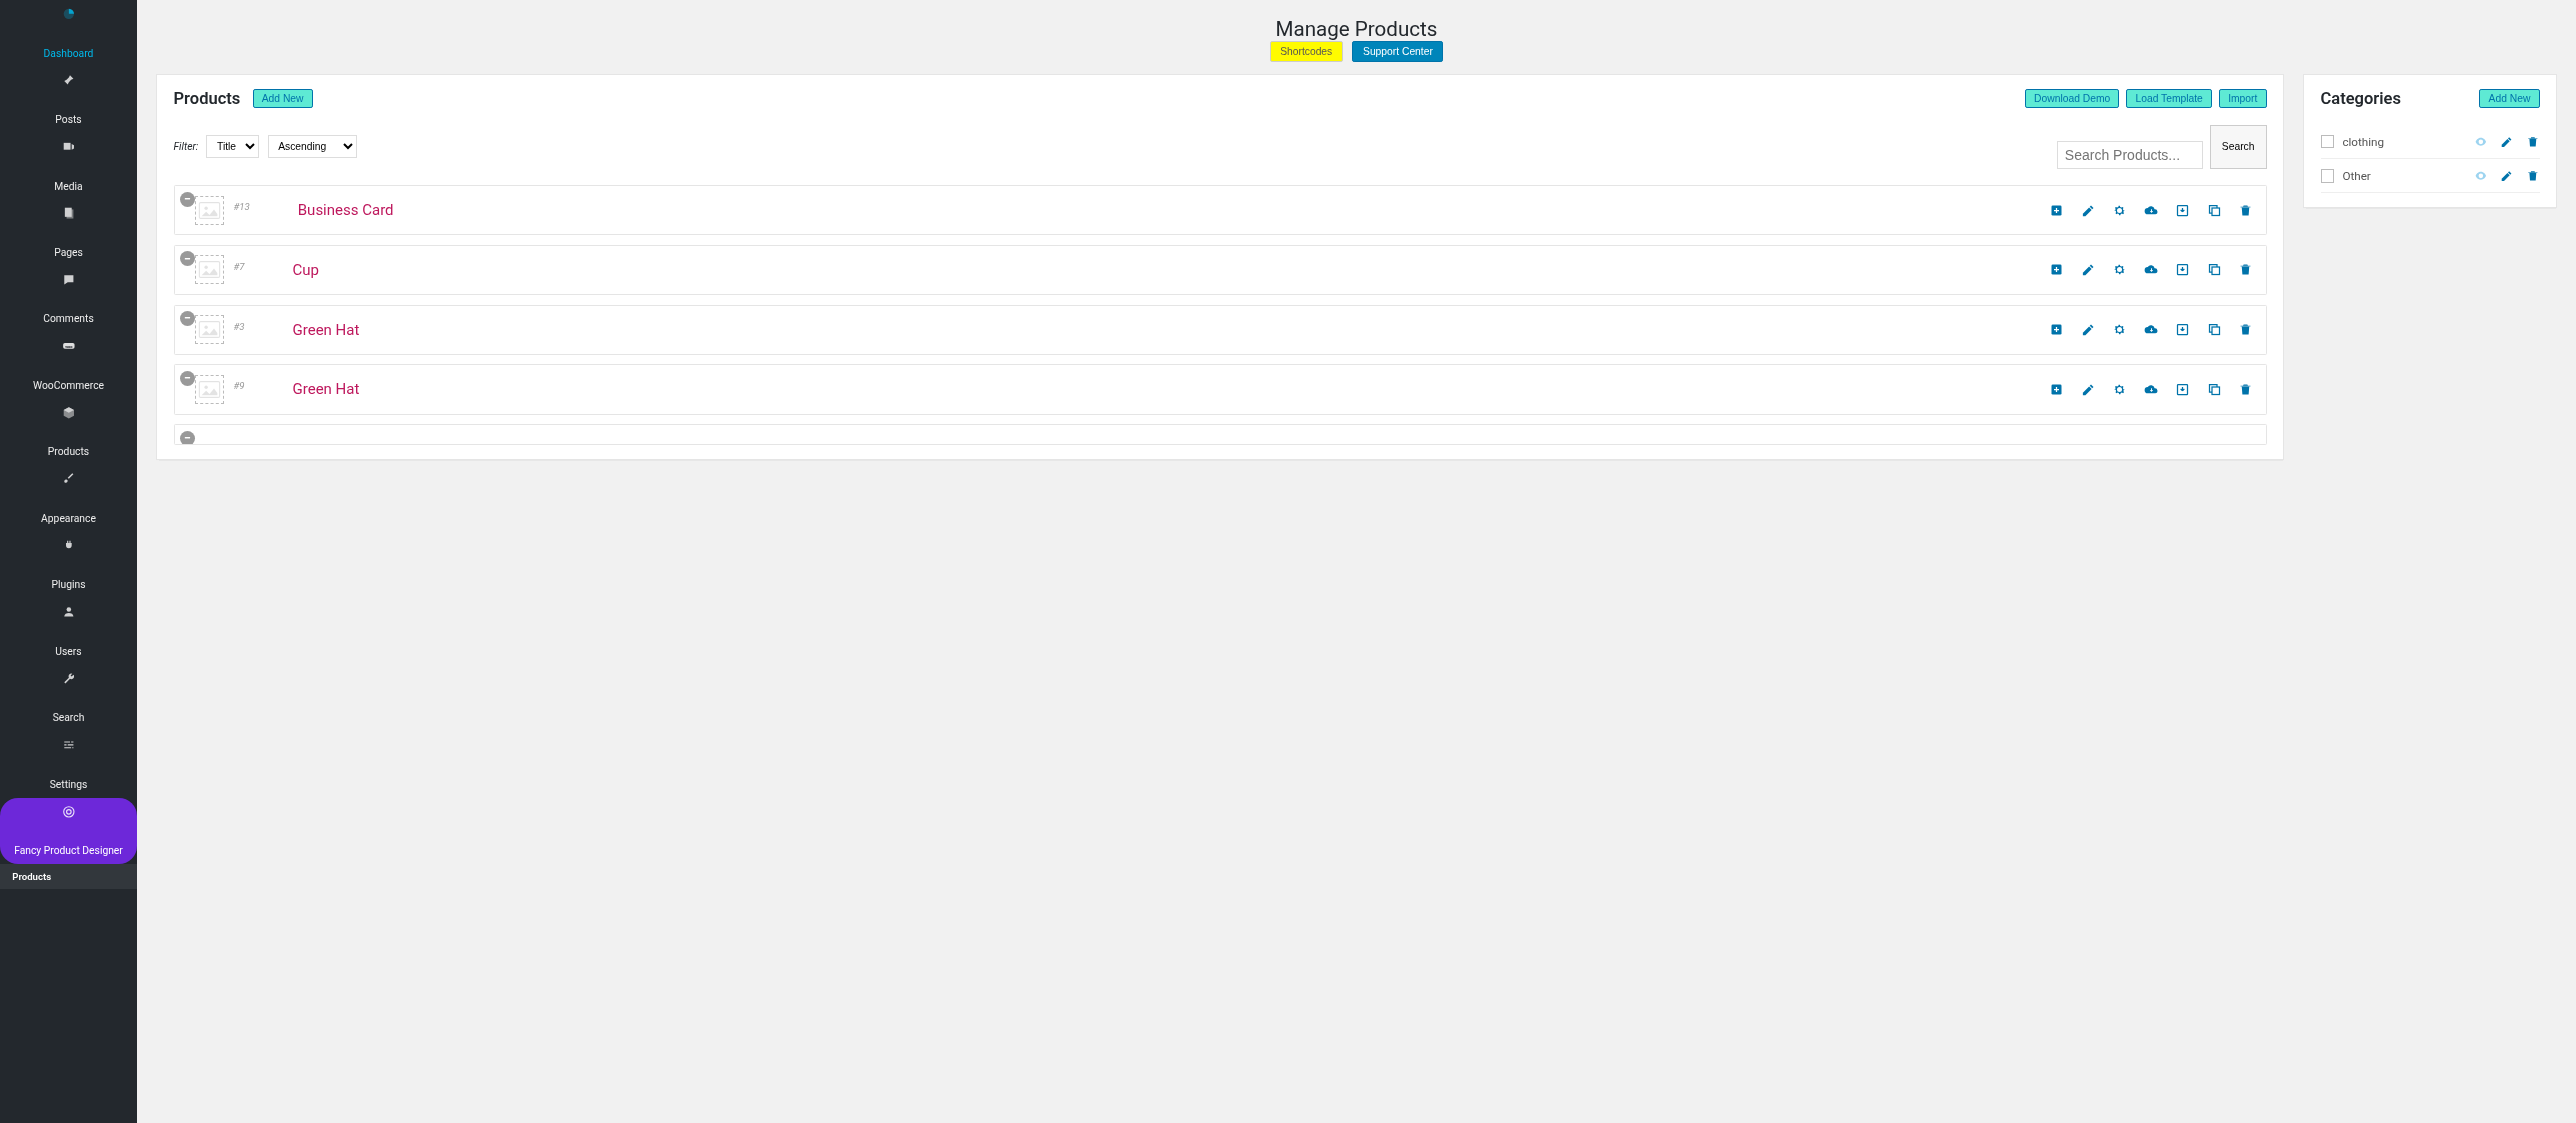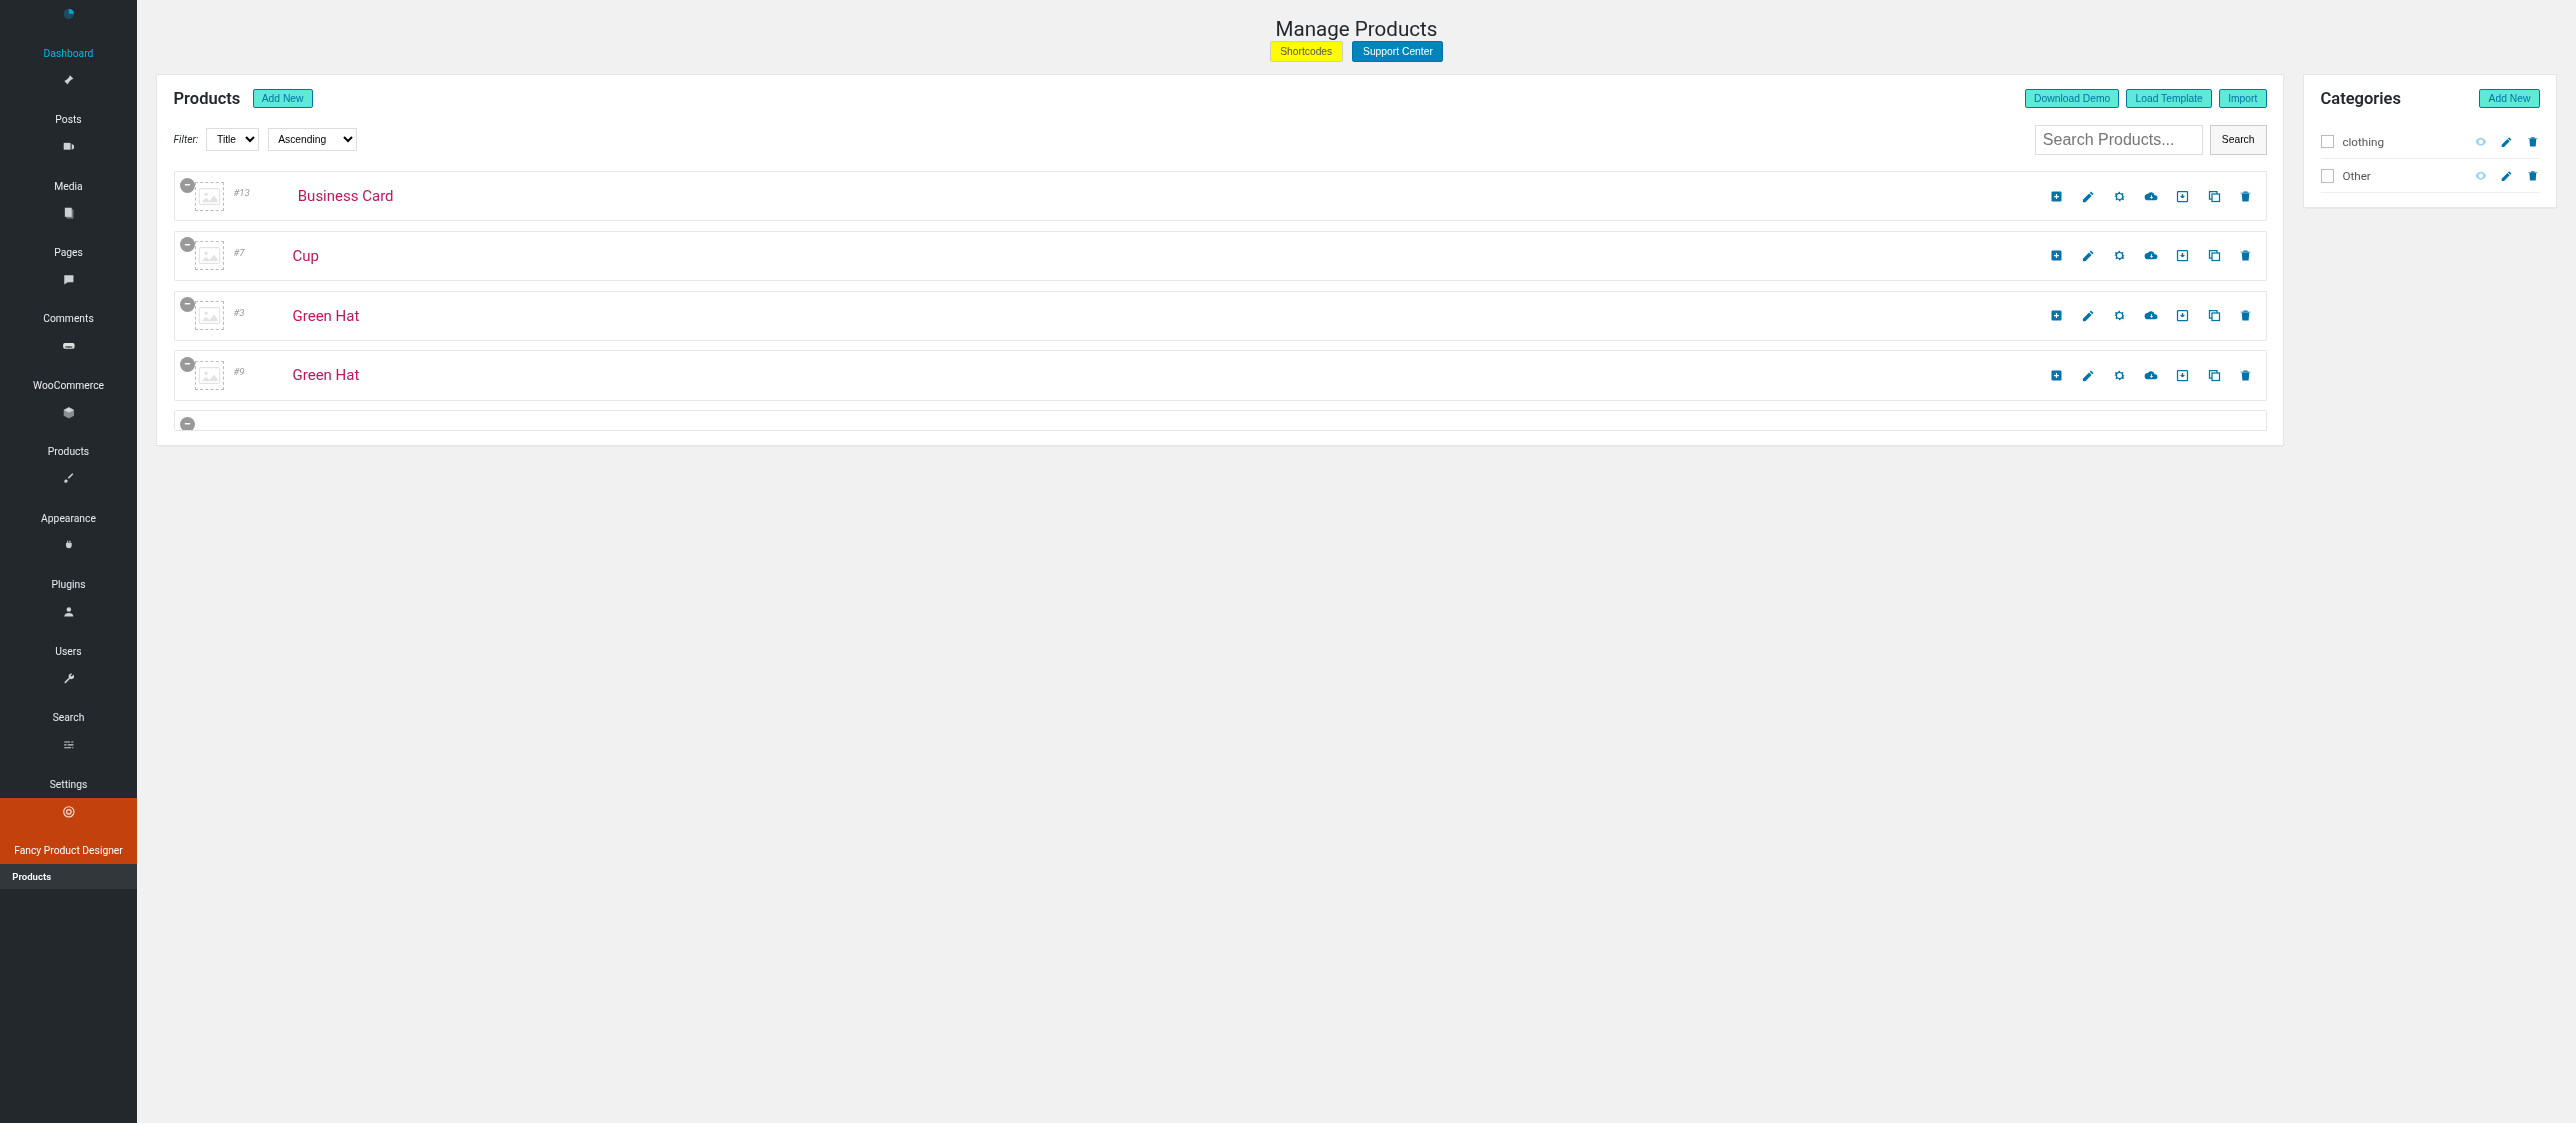--- a/index.html
+++ b/index.html
@@ -3,21 +3,21 @@
 <meta charset="utf-8">
 <style>
 * { box-sizing: border-box; margin: 0; padding: 0; }
 body { font-family: -apple-system, BlinkMacSystemFont, "Segoe UI", Roboto, sans-serif; background: #f1f1f1; color: #23282d; font-size: 9.6px; }
 .wrap { display: flex; min-height: 100vh; }
 
 
 .sidebar { width: 137px; background: #23282d; color: #eee; flex-shrink: 0; }
 .sidebar-item { display: flex; align-items: center; padding: 6.9px 9.6px; color: #eee; cursor: pointer; font-size: 10.3px; gap: 26px; flex-direction: column; }
 .sidebar-item.active-top { color: #00b9eb; }
-.sidebar-item.active { background: #c2410c; color: #fff; position: relative; }
+.sidebar-item.active { background: #6d28d9; color: #fff; position: relative; border-radius: 18px; }
 .sidebar-item.active::after { content:""; position:absolute; right:-5.5px; top:50%; transform:translateY(-50%); border:5.5px solid transparent; border-right-color:#f1f1f1; }
 .sidebar-item .icon { width: 13.7px; height: 13.7px; display:flex; align-items:center; justify-content:center; opacity:0.85; }
 .sidebar-sub { background:#32373c; padding: 6.9px 9.6px 6.9px 12.3px; color:#fff; font-weight:600; font-size:9.6px; cursor:pointer; }
 
 
 .main { flex:1; padding: 0 19px 27.4px 19px; }
 .page-head { display:flex; align-items:center; justify-content:space-between; padding: 16.5px 0 12.3px 0; flex-direction: column; }
 .page-title { font-size: 20.6px; font-weight: 400; color:#23282d; }
 .head-actions { display:flex; gap:9.6px; }
 .btn { border:0.7px solid #ccc; background:#f7f7f7; color:#555; padding:4.1px 9.6px; border-radius:2.1px; cursor:pointer; font-size:10.3px; }
@@ -34,21 +34,21 @@
 .panel-head { display:flex; align-items:center; justify-content:space-between; margin-bottom: 16.5px; }
 .panel-head-left { display:flex; align-items:center; gap:12.3px; }
 .panel-title { font-size:16.5px; font-weight:600; }
 .panel-head-right { display:flex; gap:6.9px; }
 
 .filter-row { display:flex; align-items:center; justify-content:space-between; margin-bottom: 16.5px; }
 .filter-left { display:flex; align-items:center; gap:8.2px; }
 .filter-label { font-style:italic; font-size:10.3px; }
 select.filter-sel { border:0.7px solid #ddd; padding:4.1px 5.5px; font-size:10.3px; background:#fff; }
 .search-group { display:flex; gap:6.9px; }
-.search-input { border:0.7px solid #ddd; padding:4.8px 6.9px; font-size:16px; width:168px; }
+.search-input { border:0.7px solid #ddd; padding:4.8px 6.9px; font-size:14px; width:146px;margin-top:16px; }
 .search-btn { border:0.7px solid #ccc; background:#f7f7f7; padding:4.8px 11px; font-size:10.3px; cursor:pointer; }
 
 .prod-list { display:flex; flex-direction:column; gap:9.6px; }
 .prod-row { border:0.7px solid #e5e5e5; border-radius:1.4px; padding:9.6px 12.3px; display:flex; align-items:center; justify-content:space-between; position:relative; }
 .prod-left { display:flex; align-items:center; gap:9.6px; }
 .collapse-btn { width:15px; height:15px; border-radius:50%; background:#999; color:#fff; display:flex; align-items:center; justify-content:center; font-weight:700; cursor:pointer; position:absolute; left:5.5px; top:5.5px; font-size:12.3px; line-height:1; }
 .thumb { width:29px; height:29px; border:0.7px dashed #bbb; display:flex; align-items:center; justify-content:center; margin-left:8.2px; }
 .thumb svg { opacity:.4; }
 .prod-meta { display:flex; flex-direction:row; }
 .prod-id { color:#999; font-style:italic; font-size:9.6px; }

